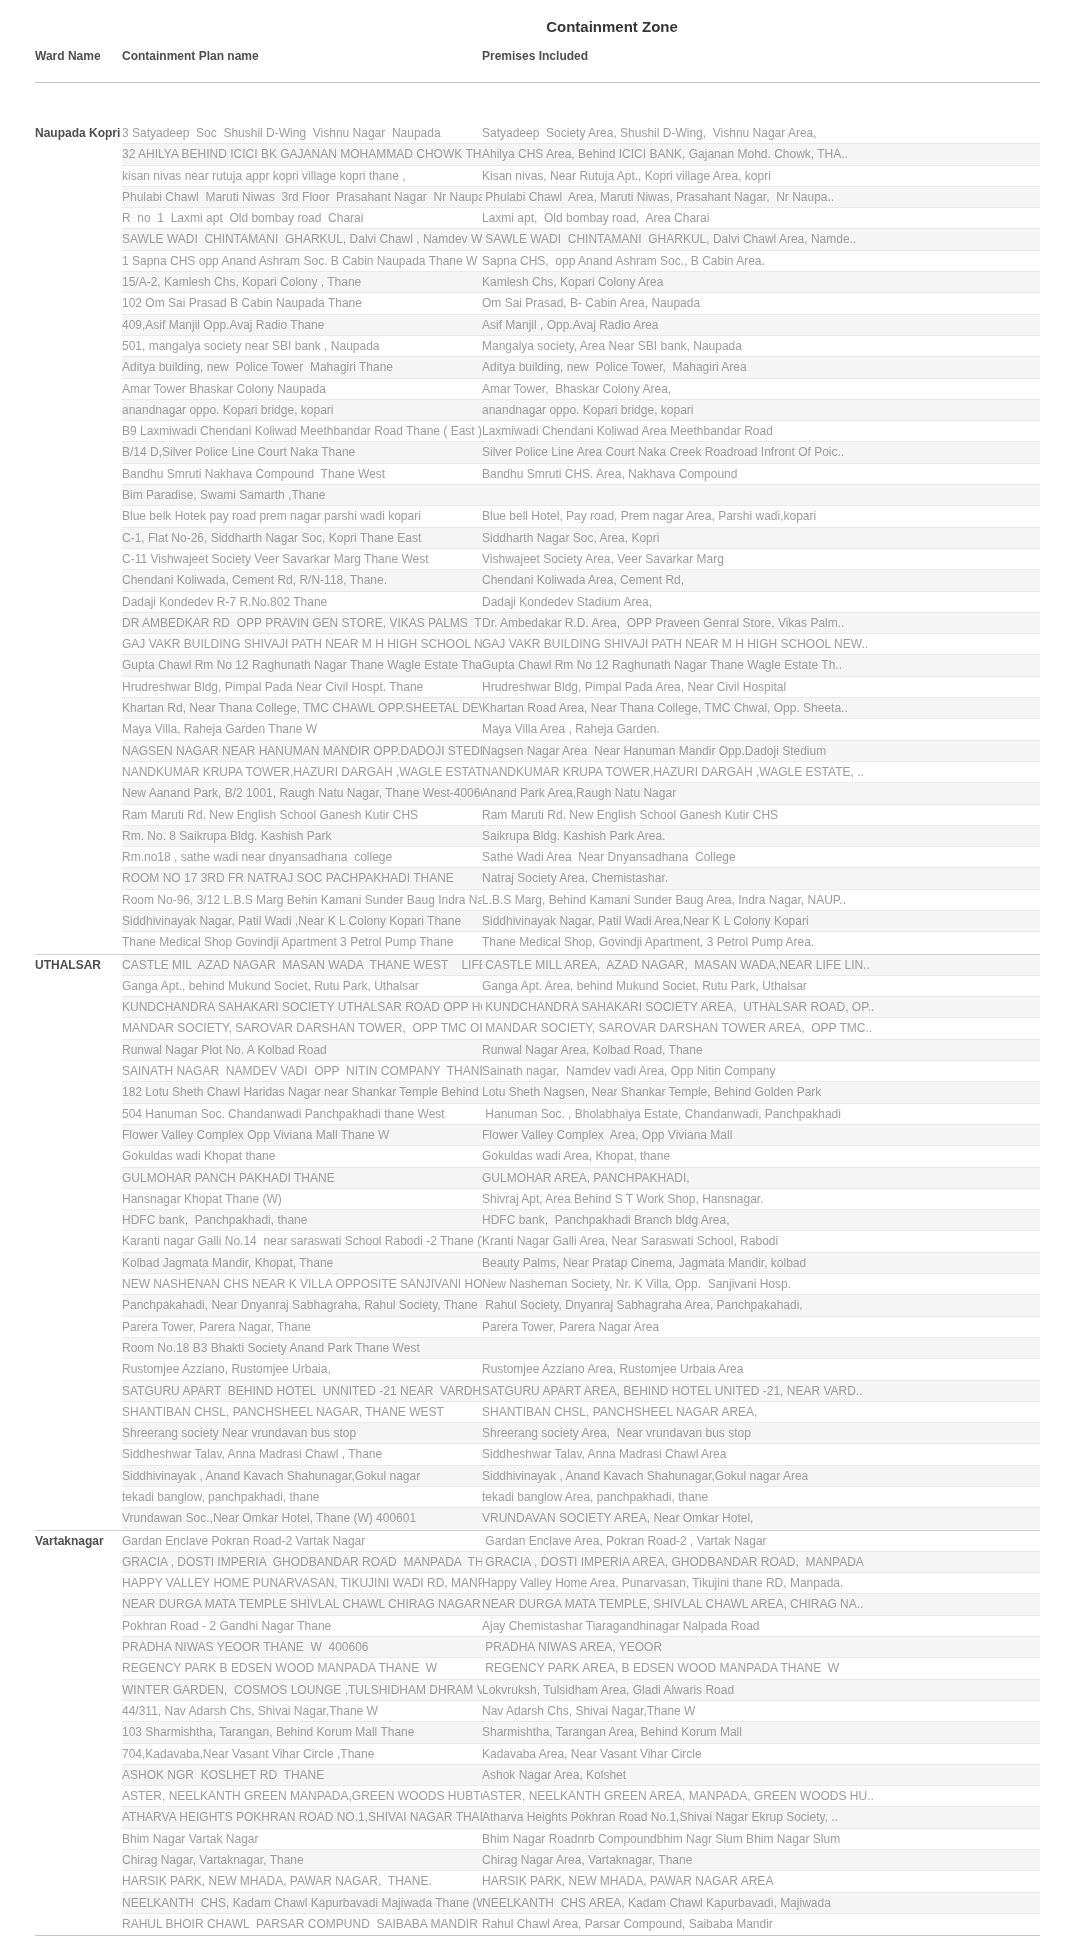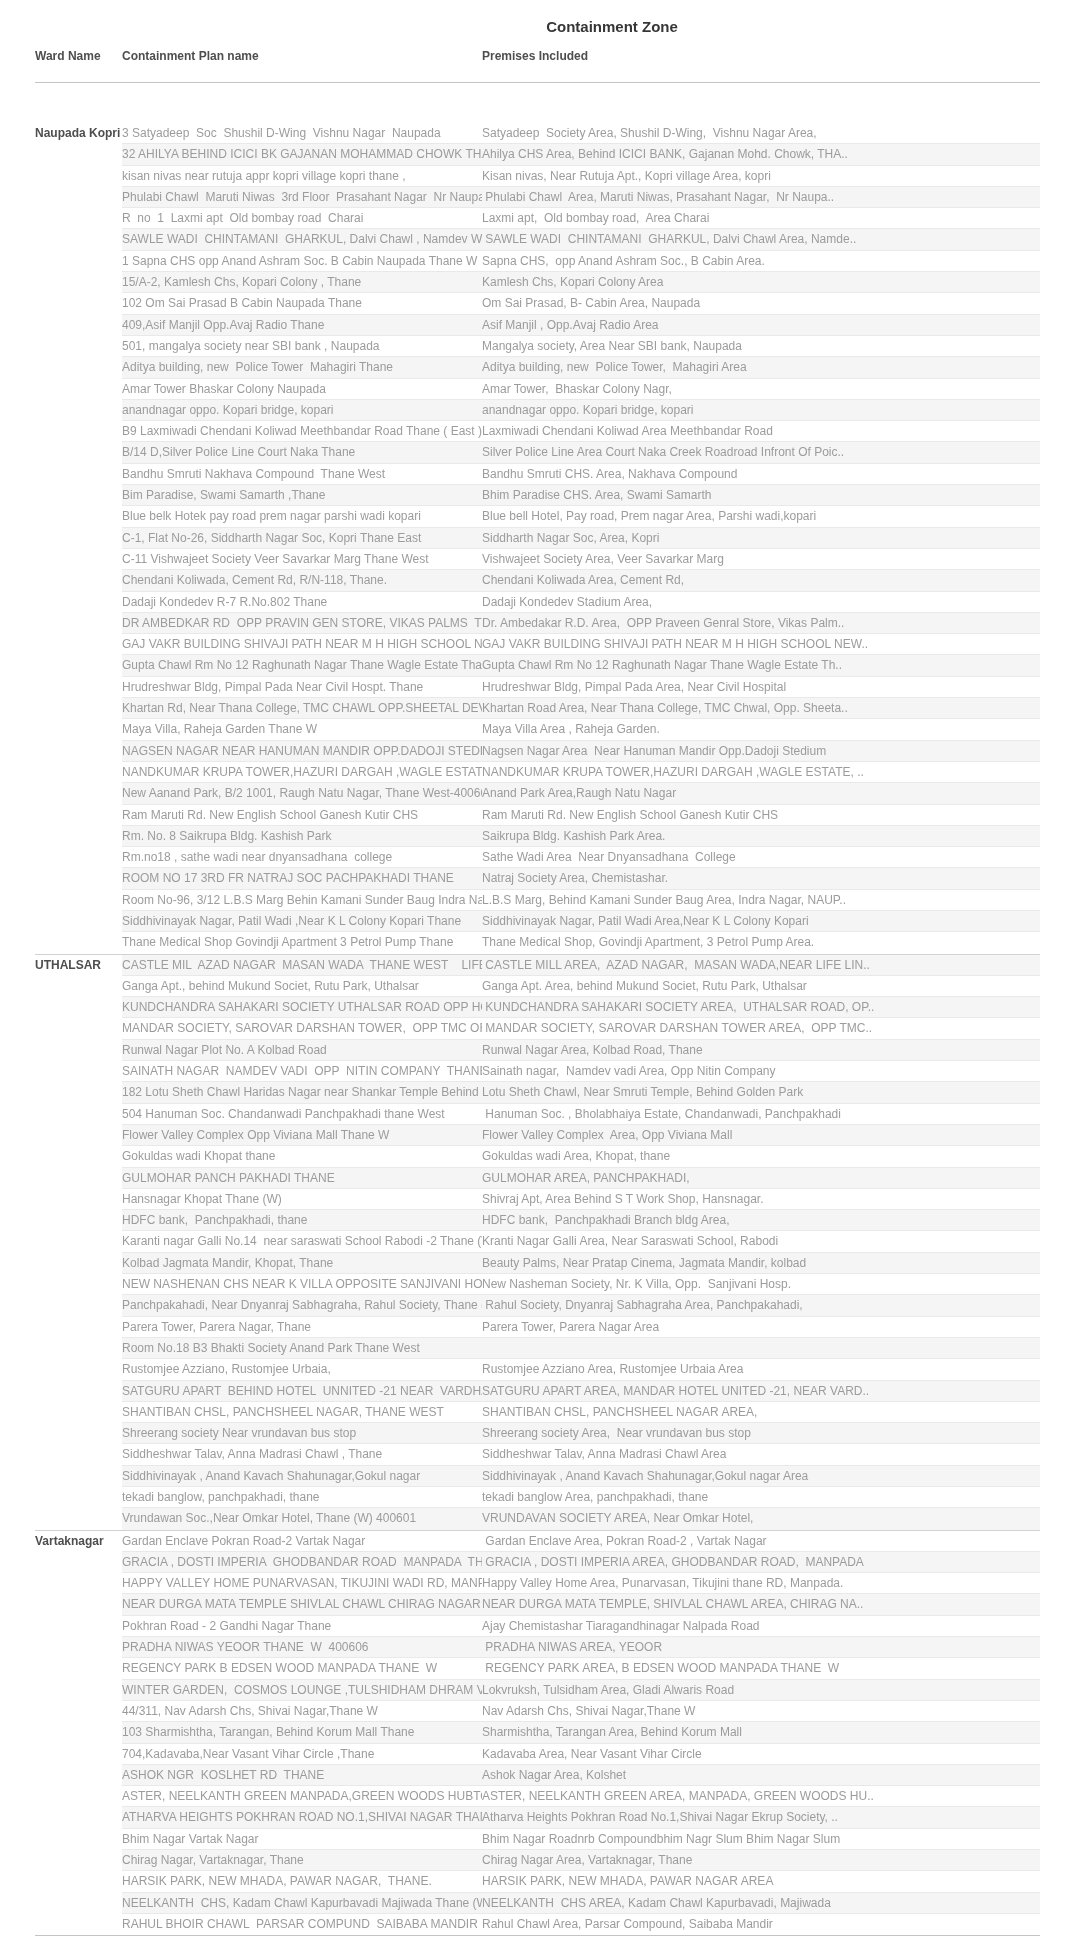--- a/index.html
+++ b/index.html
@@ -148,21 +148,21 @@
             <div class="ward-cell"></div>
             <div class="pane band">
               <div class="plan-cell">Aditya building, new  Police Tower  Mahagiri Thane</div>
               <div class="prem-cell">Aditya building, new  Police Tower,  Mahagiri Area</div>
             </div>
           </div>
           <div class="row">
             <div class="ward-cell"></div>
             <div class="pane">
               <div class="plan-cell">Amar Tower Bhaskar Colony Naupada</div>
-              <div class="prem-cell">Amar Tower,  Bhaskar Colony Nagr,</div>
+              <div class="prem-cell">Amar Tower,  Bhaskar Colony Area,</div>
             </div>
           </div>
           <div class="row">
             <div class="ward-cell"></div>
             <div class="pane band">
               <div class="plan-cell">anandnagar oppo. Kopari bridge, kopari</div>
               <div class="prem-cell">anandnagar oppo. Kopari bridge, kopari</div>
             </div>
           </div>
           <div class="row">
@@ -183,21 +183,20 @@
             <div class="ward-cell"></div>
             <div class="pane">
               <div class="plan-cell">Bandhu Smruti Nakhava Compound  Thane West</div>
               <div class="prem-cell">Bandhu Smruti CHS. Area, Nakhava Compound</div>
             </div>
           </div>
           <div class="row">
             <div class="ward-cell"></div>
             <div class="pane band">
               <div class="plan-cell">Bim Paradise, Swami Samarth ,Thane</div>
-              <div class="prem-cell">Bhim Paradise CHS. Area, Swami Samarth</div>
             </div>
           </div>
           <div class="row">
             <div class="ward-cell"></div>
             <div class="pane">
               <div class="plan-cell">Blue belk Hotek pay road prem nagar parshi wadi kopari</div>
               <div class="prem-cell">Blue bell Hotel, Pay road, Prem nagar Area, Parshi wadi,kopari</div>
             </div>
           </div>
           <div class="row">
@@ -381,21 +380,21 @@
             <div class="ward-cell"></div>
             <div class="pane">
               <div class="plan-cell">SAINATH NAGAR  NAMDEV VADI  OPP  NITIN COMPANY  THANE WEST</div>
               <div class="prem-cell">Sainath nagar,  Namdev vadi Area, Opp Nitin Company</div>
             </div>
           </div>
           <div class="row">
             <div class="ward-cell"></div>
             <div class="pane band">
               <div class="plan-cell">182 Lotu Sheth Chawl Haridas Nagar near Shankar Temple Behind Gold..</div>
-              <div class="prem-cell">Lotu Sheth Chawl, Near Smruti Temple, Behind Golden Park</div>
+              <div class="prem-cell">Lotu Sheth Nagsen, Near Shankar Temple, Behind Golden Park</div>
             </div>
           </div>
           <div class="row">
             <div class="ward-cell"></div>
             <div class="pane">
               <div class="plan-cell">504 Hanuman Soc. Chandanwadi Panchpakhadi thane West</div>
               <div class="prem-cell"> Hanuman Soc. , Bholabhaiya Estate, Chandanwadi, Panchpakhadi</div>
             </div>
           </div>
           <div class="row">
@@ -478,21 +477,21 @@
             <div class="ward-cell"></div>
             <div class="pane">
               <div class="plan-cell">Rustomjee Azziano, Rustomjee Urbaia,</div>
               <div class="prem-cell">Rustomjee Azziano Area, Rustomjee Urbaia Area</div>
             </div>
           </div>
           <div class="row">
             <div class="ward-cell"></div>
             <div class="pane band">
               <div class="plan-cell">SATGURU APART  BEHIND HOTEL  UNNITED -21 NEAR  VARDHAMAN H..</div>
-              <div class="prem-cell">SATGURU APART AREA, MANDAR HOTEL UNITED -21, NEAR VARD..</div>
+              <div class="prem-cell">SATGURU APART AREA, BEHIND HOTEL UNITED -21, NEAR VARD..</div>
             </div>
           </div>
           <div class="row">
             <div class="ward-cell"></div>
             <div class="pane">
               <div class="plan-cell">SHANTIBAN CHSL, PANCHSHEEL NAGAR, THANE WEST</div>
               <div class="prem-cell">SHANTIBAN CHSL, PANCHSHEEL NAGAR AREA,</div>
             </div>
           </div>
           <div class="row">

